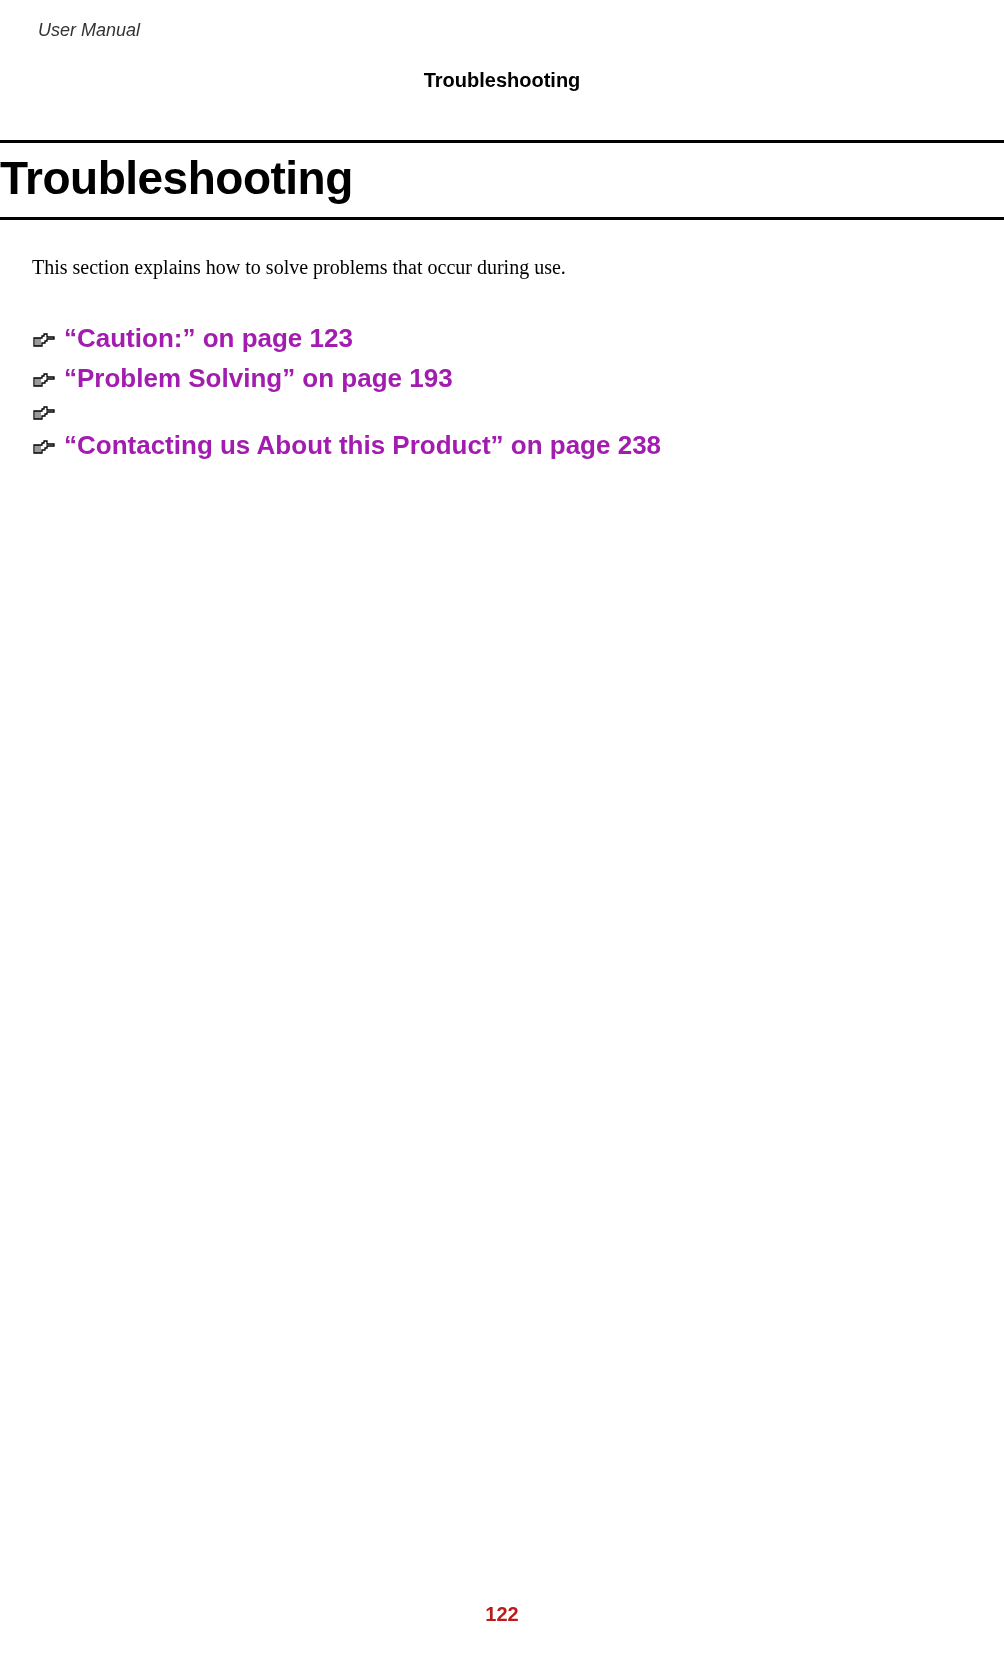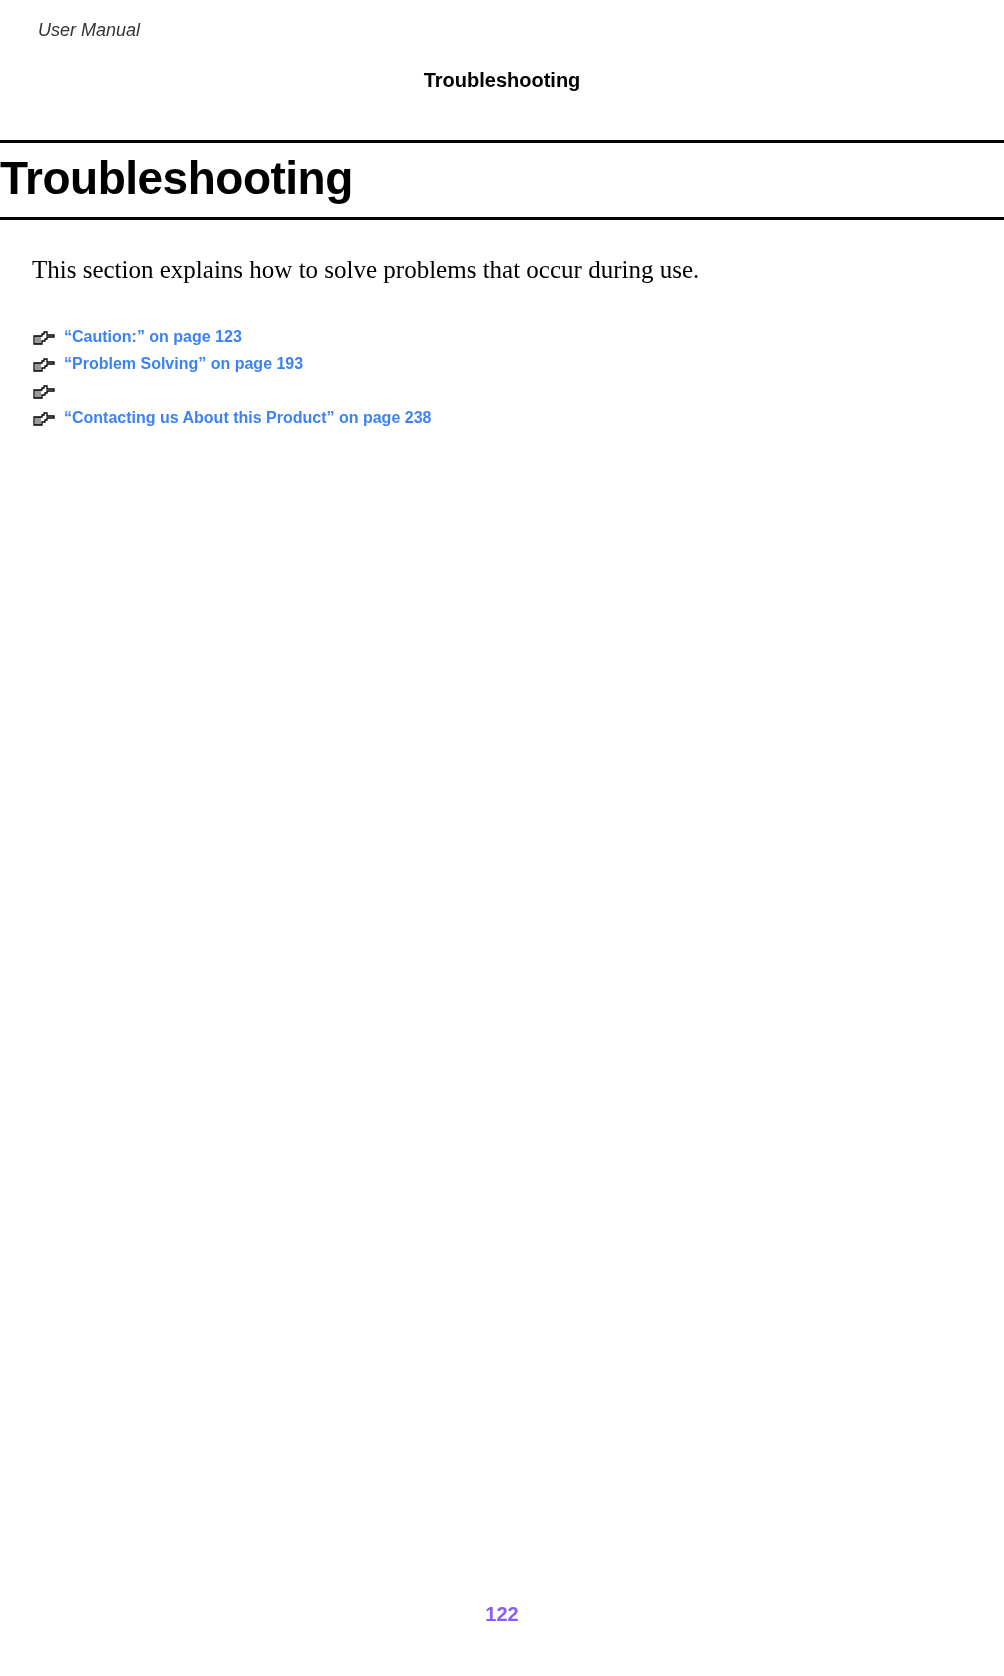--- a/index.html
+++ b/index.html
@@ -45,21 +45,21 @@
     }
     .main-heading {
       font-family: Arial, Helvetica, sans-serif;
       font-weight: bold;
       font-size: 46px;
       color: #000000;
       letter-spacing: -0.5px;
     }
     .intro-text {
       font-family: Georgia, 'Times New Roman', serif;
-      font-size: 25px;
+      font-size: 20px;
       color: #000000;
       margin-bottom: 44px;
       margin-left: 2px;
     }
     .links {
       display: flex;
       flex-direction: column;
       gap: 9px;
       margin-left: 2px;
     }
@@ -69,35 +69,35 @@
       gap: 8px;
     }
     .hand-icon {
       width: 24px;
       height: 18px;
       flex-shrink: 0;
     }
     .link-text {
       font-family: Arial, Helvetica, sans-serif;
       font-weight: bold;
-      font-size: 16px;
-      color: #3b82f6;
+      font-size: 26px;
+      color: #a21caf;
       cursor: pointer;
       text-decoration: none;
     }
     .page-number {
       position: absolute;
       bottom: 50px;
       left: 0;
       right: 0;
       text-align: center;
       font-family: Arial, Helvetica, sans-serif;
       font-weight: bold;
       font-size: 20px;
-      color: #8b5cf6;
+      color: #b91c1c;
     }
   </style>
 </head>
 <body>
 
 <div class="page">
 
   <div class="header-top">User Manual</div>
 
   <div class="section-header">Troubleshooting</div>

